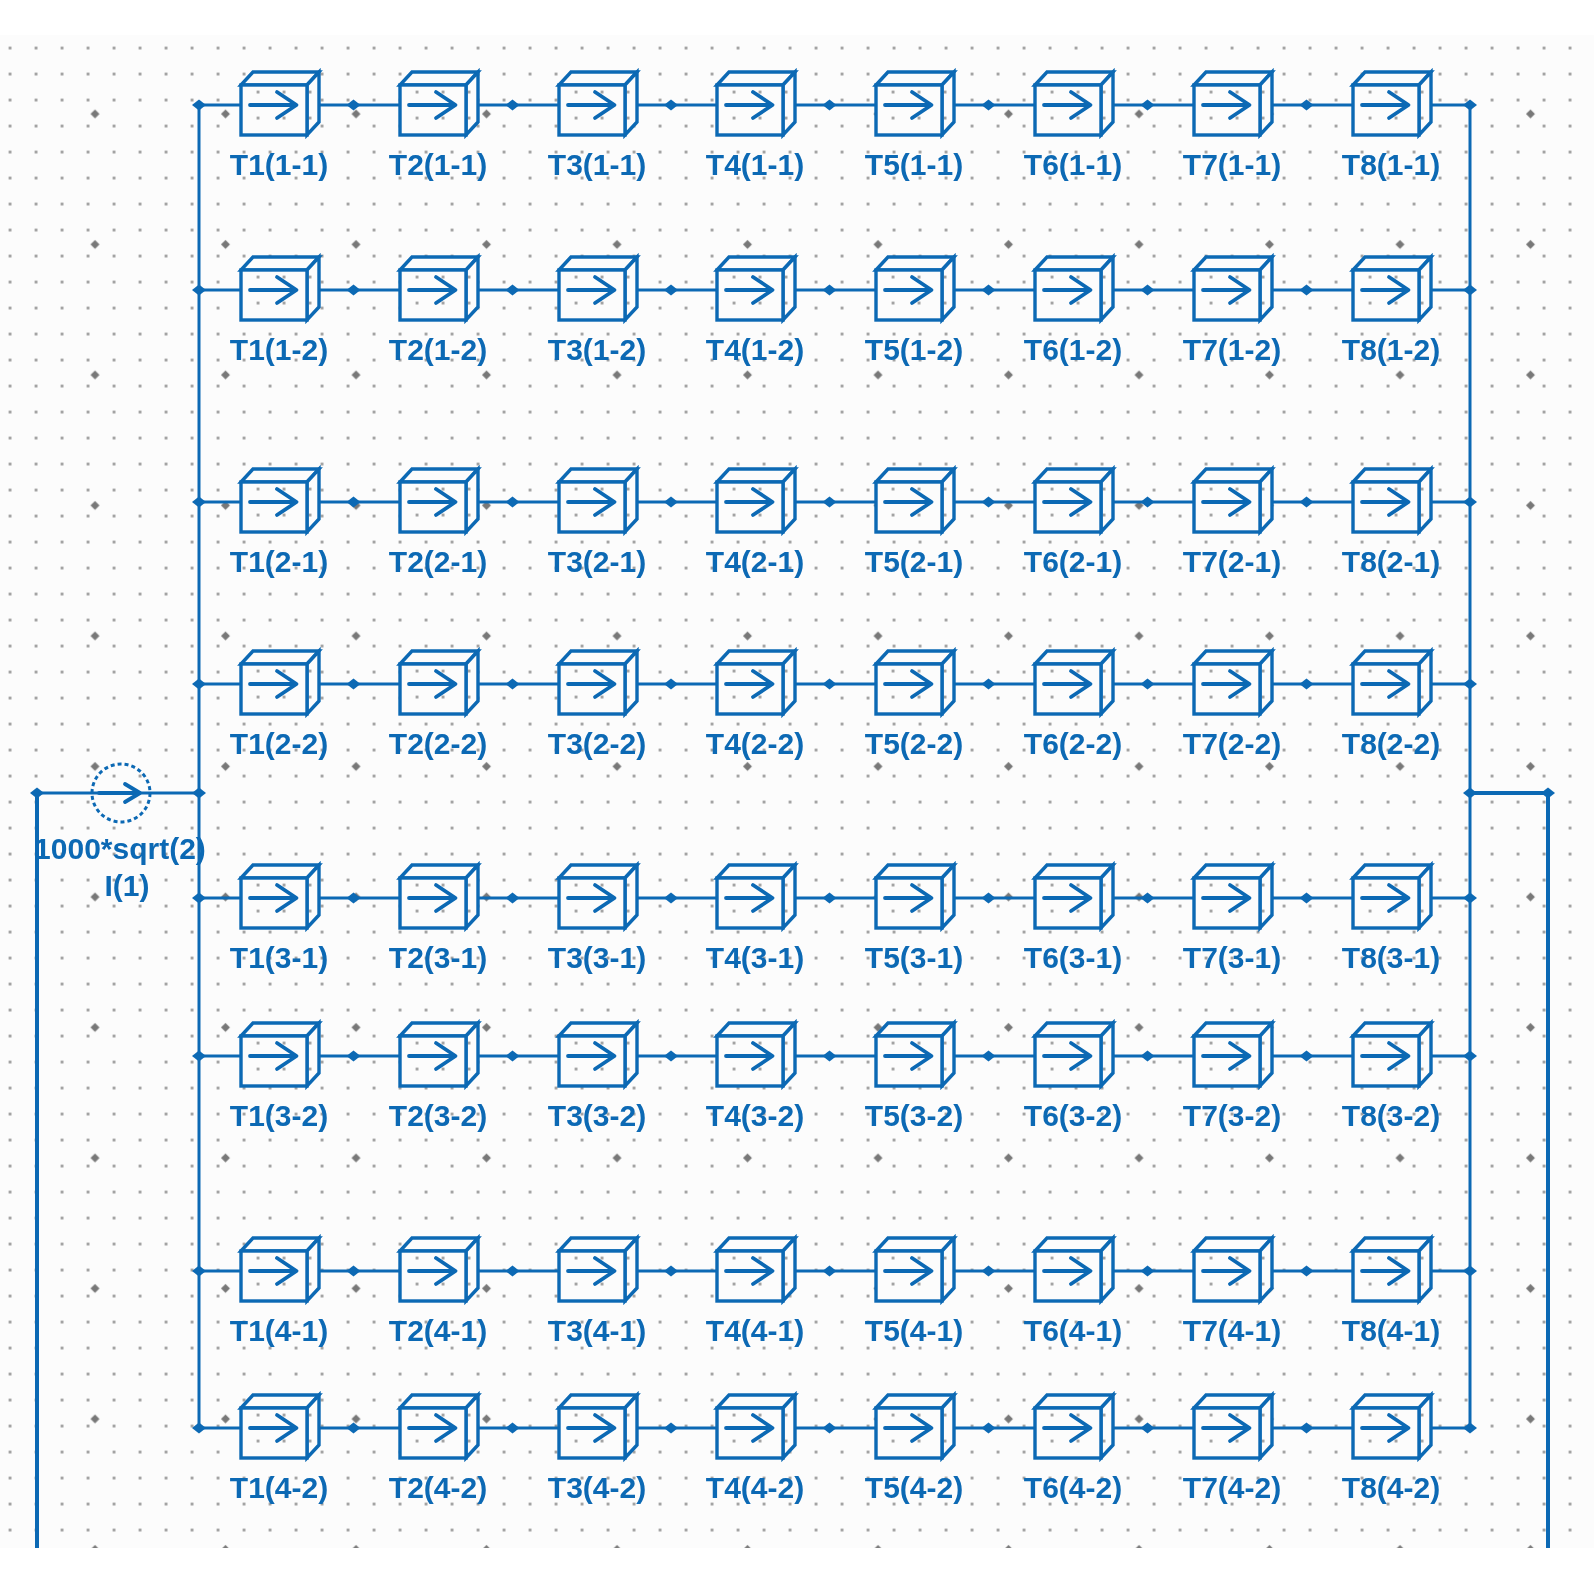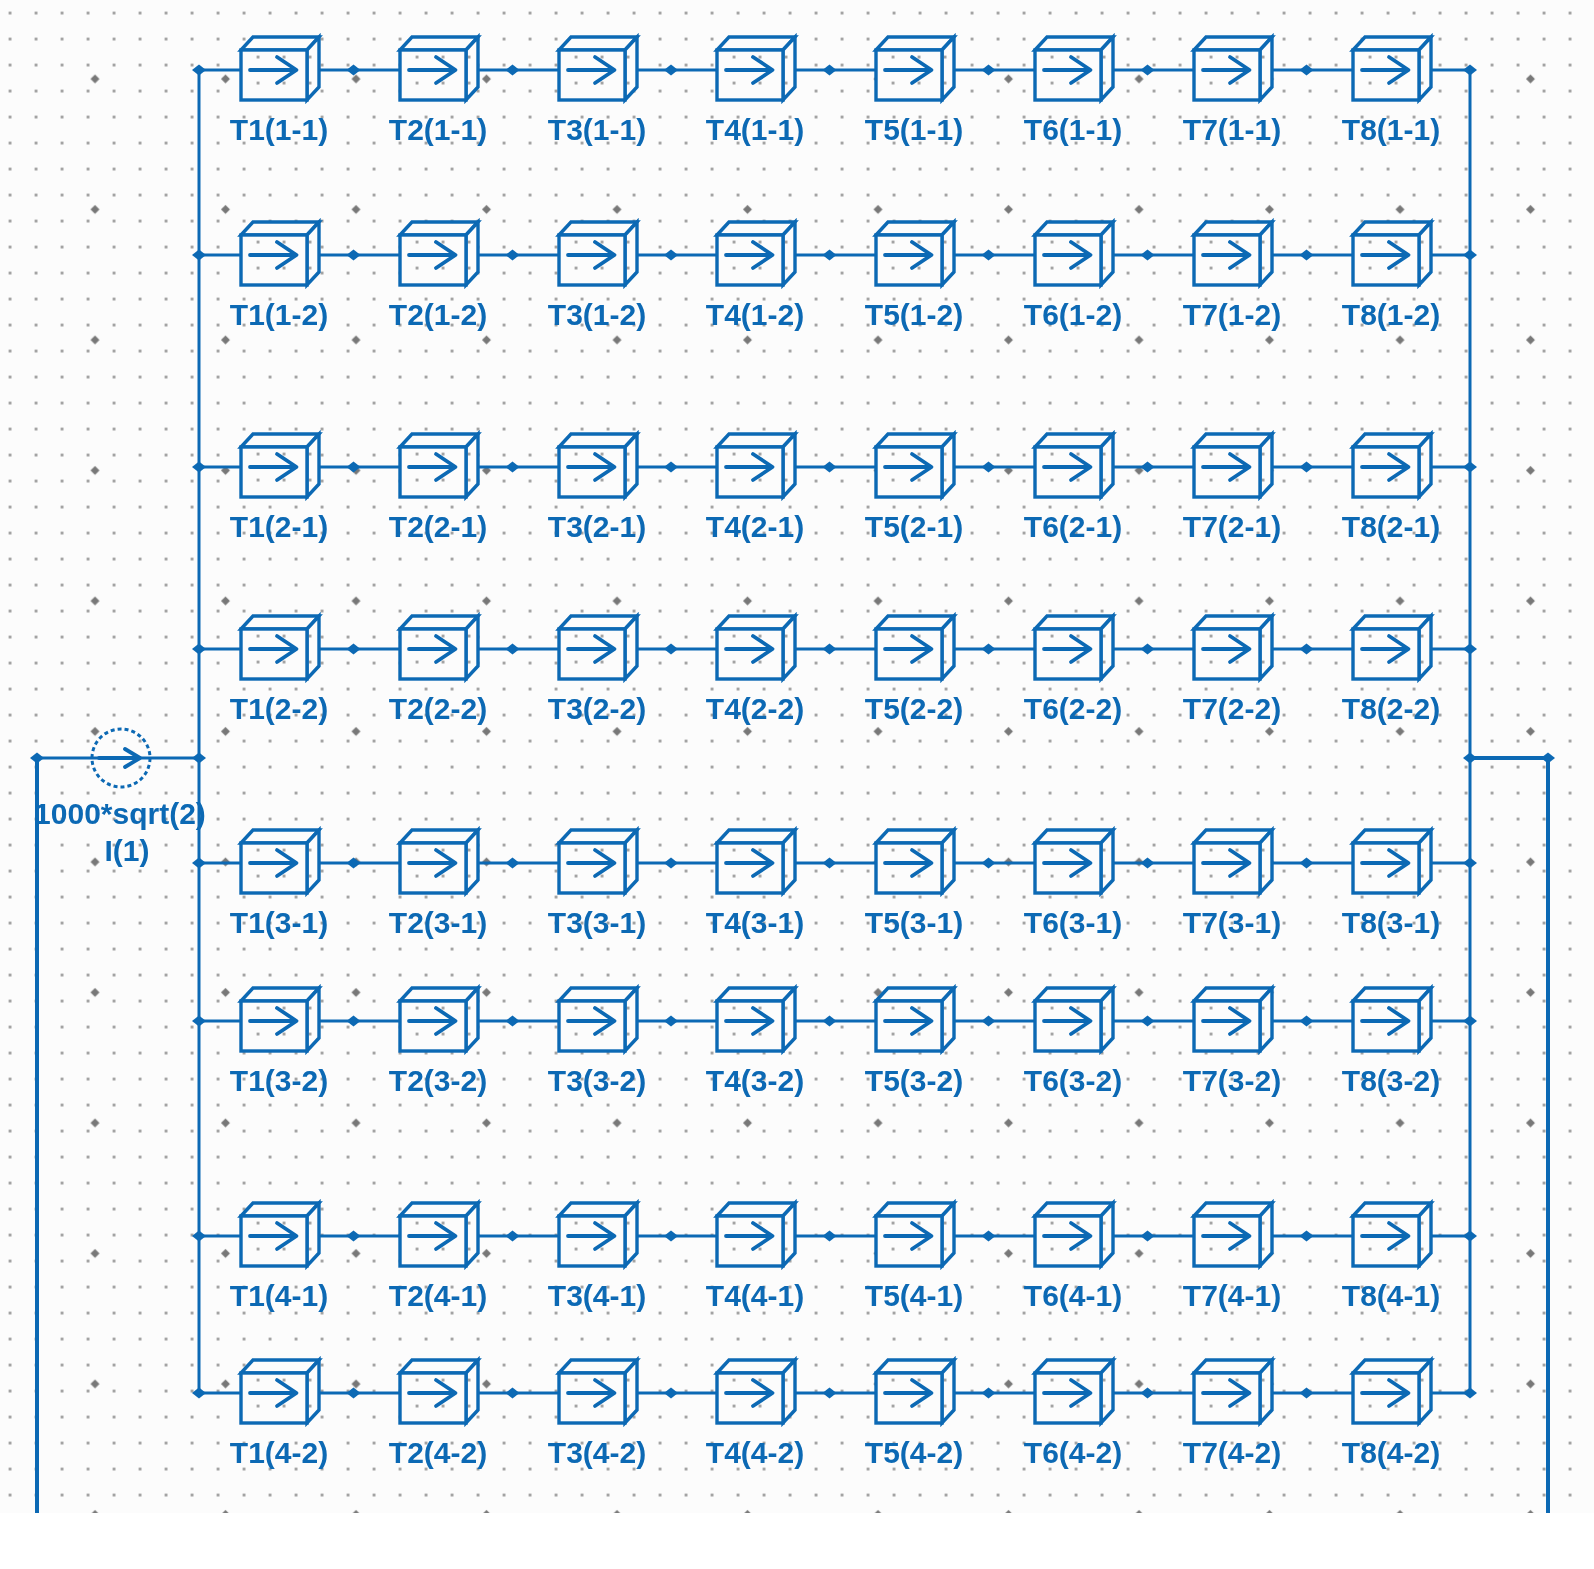--- a/index.html
+++ b/index.html
@@ -8,20 +8,21 @@
     --grid-dot:#a3a3a3;
     --grid-bold:#787878;
     --bg:#fcfcfc;
   }
   html,body{margin:0;padding:0;background:#fff;}
   .canvas{
     position:relative;
     width:1594px;height:1513px;
     overflow:hidden;
     font-family:"Liberation Sans",sans-serif;
+    margin-top:35px;
   }
   svg{display:block;}
   .wire{fill:none;stroke:var(--wire);stroke-width:3;stroke-linecap:square;}
   .w4{stroke-width:4;}
   .face{fill:url(#dots);stroke:var(--wire);stroke-width:3.4;stroke-linejoin:miter;}
   .sym{fill:none;stroke:var(--wire);stroke-width:3.8;stroke-linecap:round;stroke-linejoin:round;}
   .jdot{fill:var(--wire);stroke:none;}
   .lbl{
     font-family:"Liberation Sans",sans-serif;
     font-weight:700;font-size:30px;

